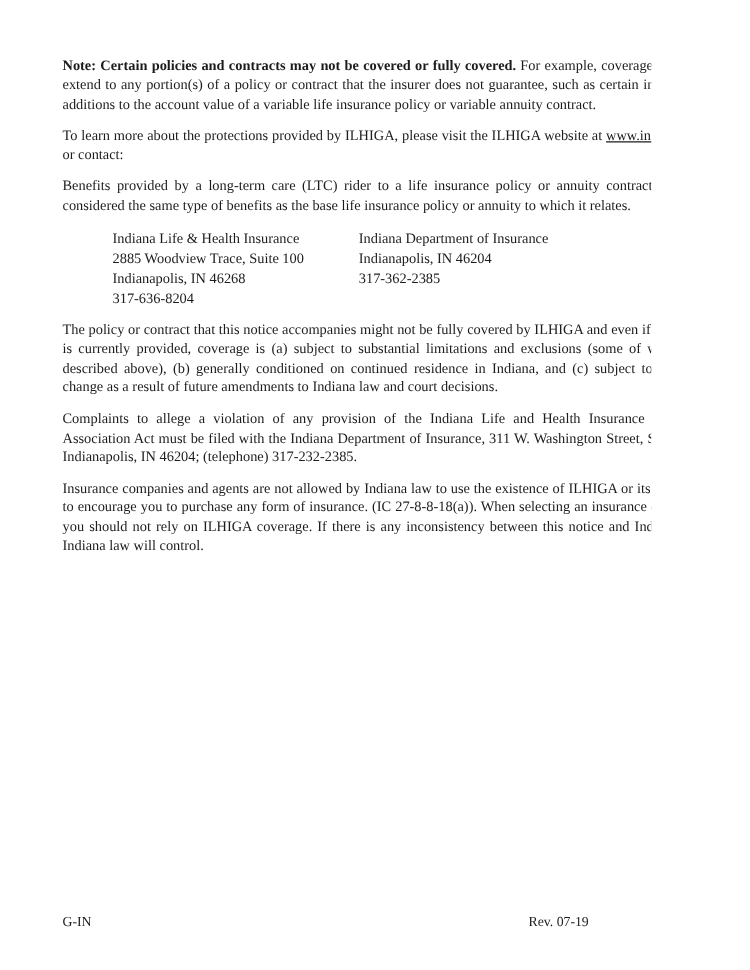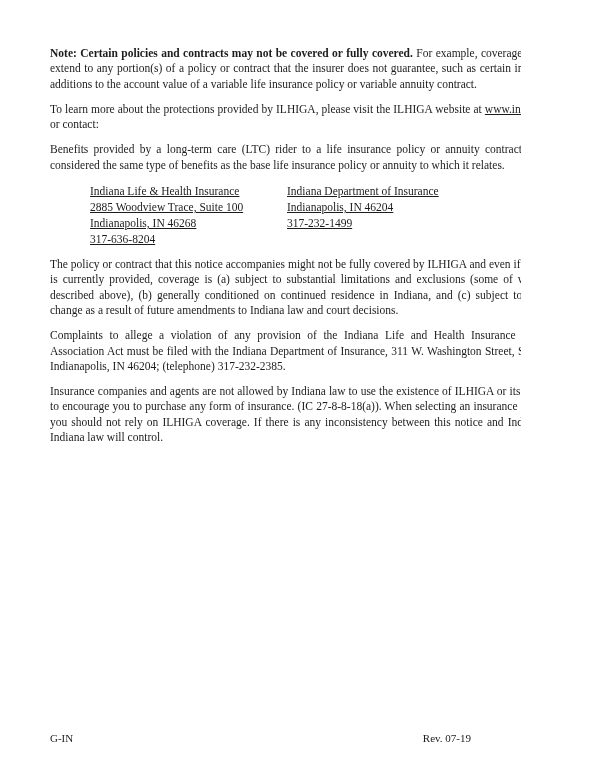--- a/index.html
+++ b/index.html
@@ -48,21 +48,20 @@
   }
   .contact-col-left {
     width: 197px;
     flex: 0 0 197px;
   }
   .contact-col-right {
     flex: 0 0 auto;
   }
   .contact-line {
     white-space: nowrap;
-    text-decoration: underline;
   }
   .footer {
     position: absolute;
     left: 50px;
     right: 50px;
     top: 731px;
     display: flex;
     justify-content: space-between;
     font-size: 11px;
     line-height: 15px;
@@ -90,21 +89,21 @@
     <div class="contact-block">
       <div class="contact-col contact-col-left">
         <div class="contact-line">Indiana Life &amp; Health Insurance</div>
         <div class="contact-line">2885 Woodview Trace, Suite 100</div>
         <div class="contact-line">Indianapolis, IN 46268</div>
         <div class="contact-line">317-636-8204</div>
       </div>
       <div class="contact-col contact-col-right">
         <div class="contact-line">Indiana Department of Insurance</div>
         <div class="contact-line">Indianapolis, IN 46204</div>
-        <div class="contact-line">317-232-1499</div>
+        <div class="contact-line">317-362-2385</div>
       </div>
     </div>
 
     <p class="para bold">The policy or contract that this notice accompanies might not be fully covered by ILHIGA and even if coverage is currently provided, coverage is (a) subject to substantial limitations and exclusions (some of which are described above), (b) generally conditioned on continued residence in Indiana, and (c) subject to possible change as a result of future amendments to Indiana law and court decisions.</p>
 
     <p class="para bold">Complaints to allege a violation of any provision of the Indiana Life and Health Insurance Guaranty Association Act must be filed with the Indiana Department of Insurance, 311 W. Washington Street, Suite 103, Indianapolis, IN 46204; (telephone) 317-232-2385.</p>
 
     <p class="para bold">Insurance companies and agents are not allowed by Indiana law to use the existence of ILHIGA or its coverage to encourage you to purchase any form of insurance. (IC 27-8-8-18(a)). When selecting an insurance company, you should not rely on ILHIGA coverage. If there is any inconsistency between this notice and Indiana law, Indiana law will control.</p>
 
 

